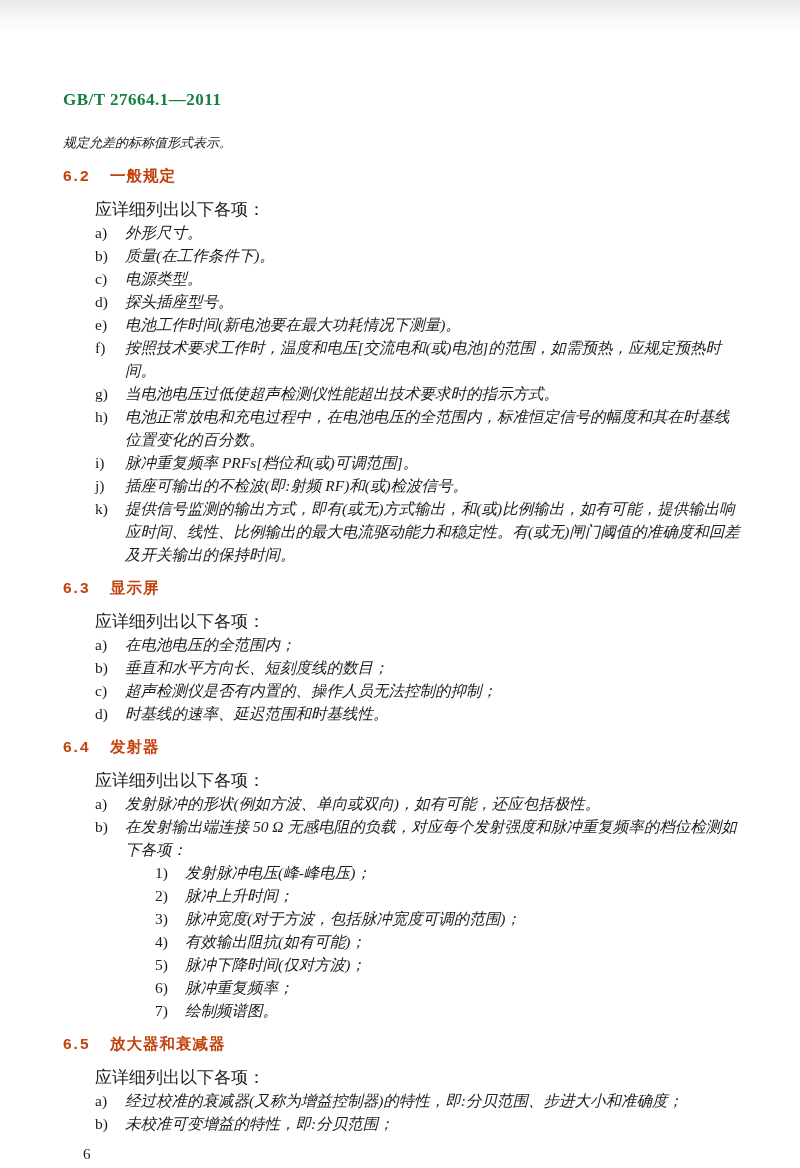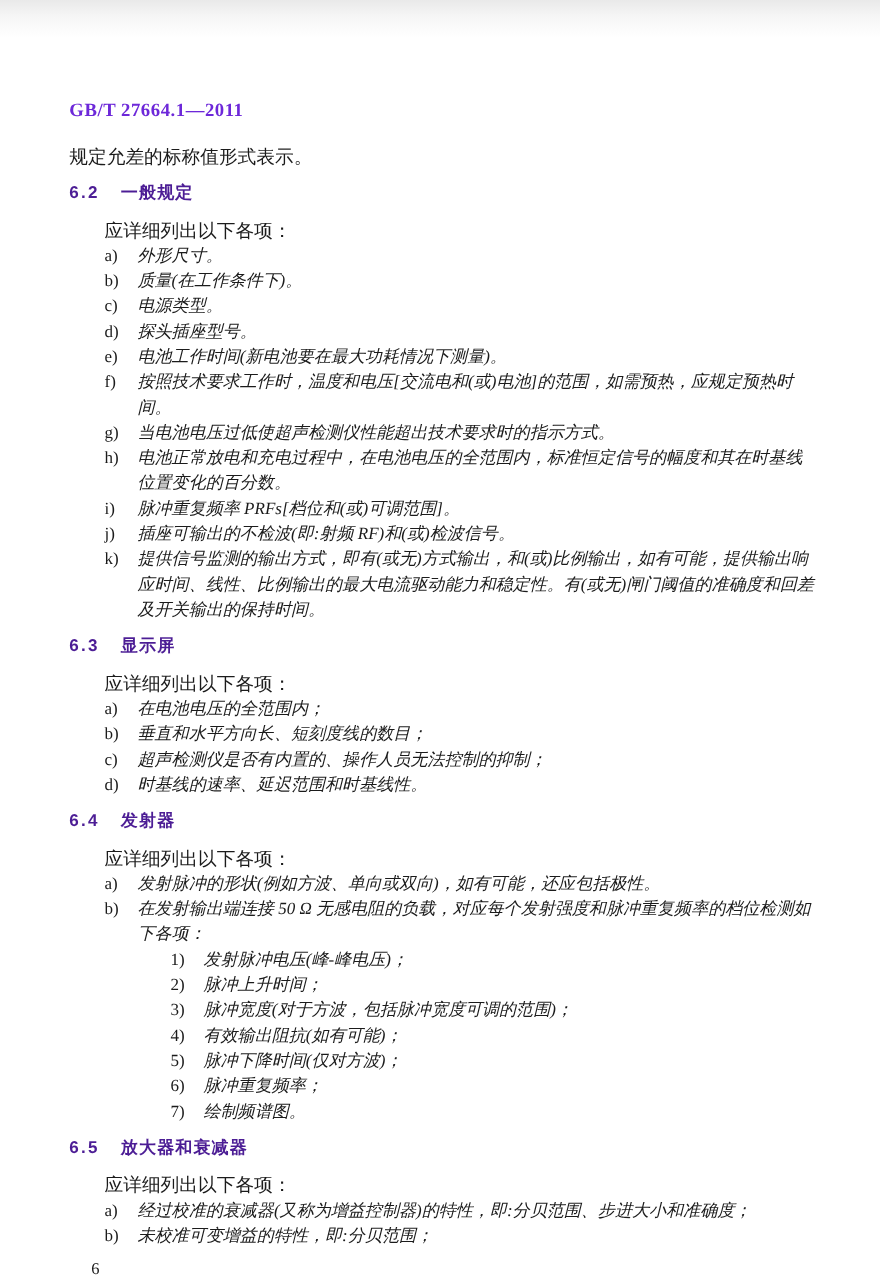--- a/index.html
+++ b/index.html
@@ -28,35 +28,36 @@
     top: 90px;
     left: 63px;
     right: 58px;
   }
   .running-header {
     font-family: "Liberation Serif", "DejaVu Serif", serif;
     font-weight: bold;
     font-size: 17px;
     line-height: 20px;
     letter-spacing: 0.5px;
-    color: #6d28d9;
+    color: #15803d;
     margin-bottom: 21px;
   }
   .lead {
     margin: 0;
-    font-size: 17px;
+    font-size: 13px;
     line-height: 23px;
+    font-style: italic;
   }
   .sec-heading {
     margin: 11px 0 11px 0;
     font-family: "Liberation Sans", "DejaVu Sans", sans-serif;
     font-weight: bold;
     font-size: 15.5px;
     line-height: 22px;
-    color: #4c1d95;
+    color: #c2410c;
     letter-spacing: 1px;
   }
   .sec-heading .sec-num { margin-right: 14px; letter-spacing: 2px; }
   .intro {
     margin: 0 0 0 32px;
     font-size: 17px;
     line-height: 23px;
   }
   .items {
     margin-left: 32px;

